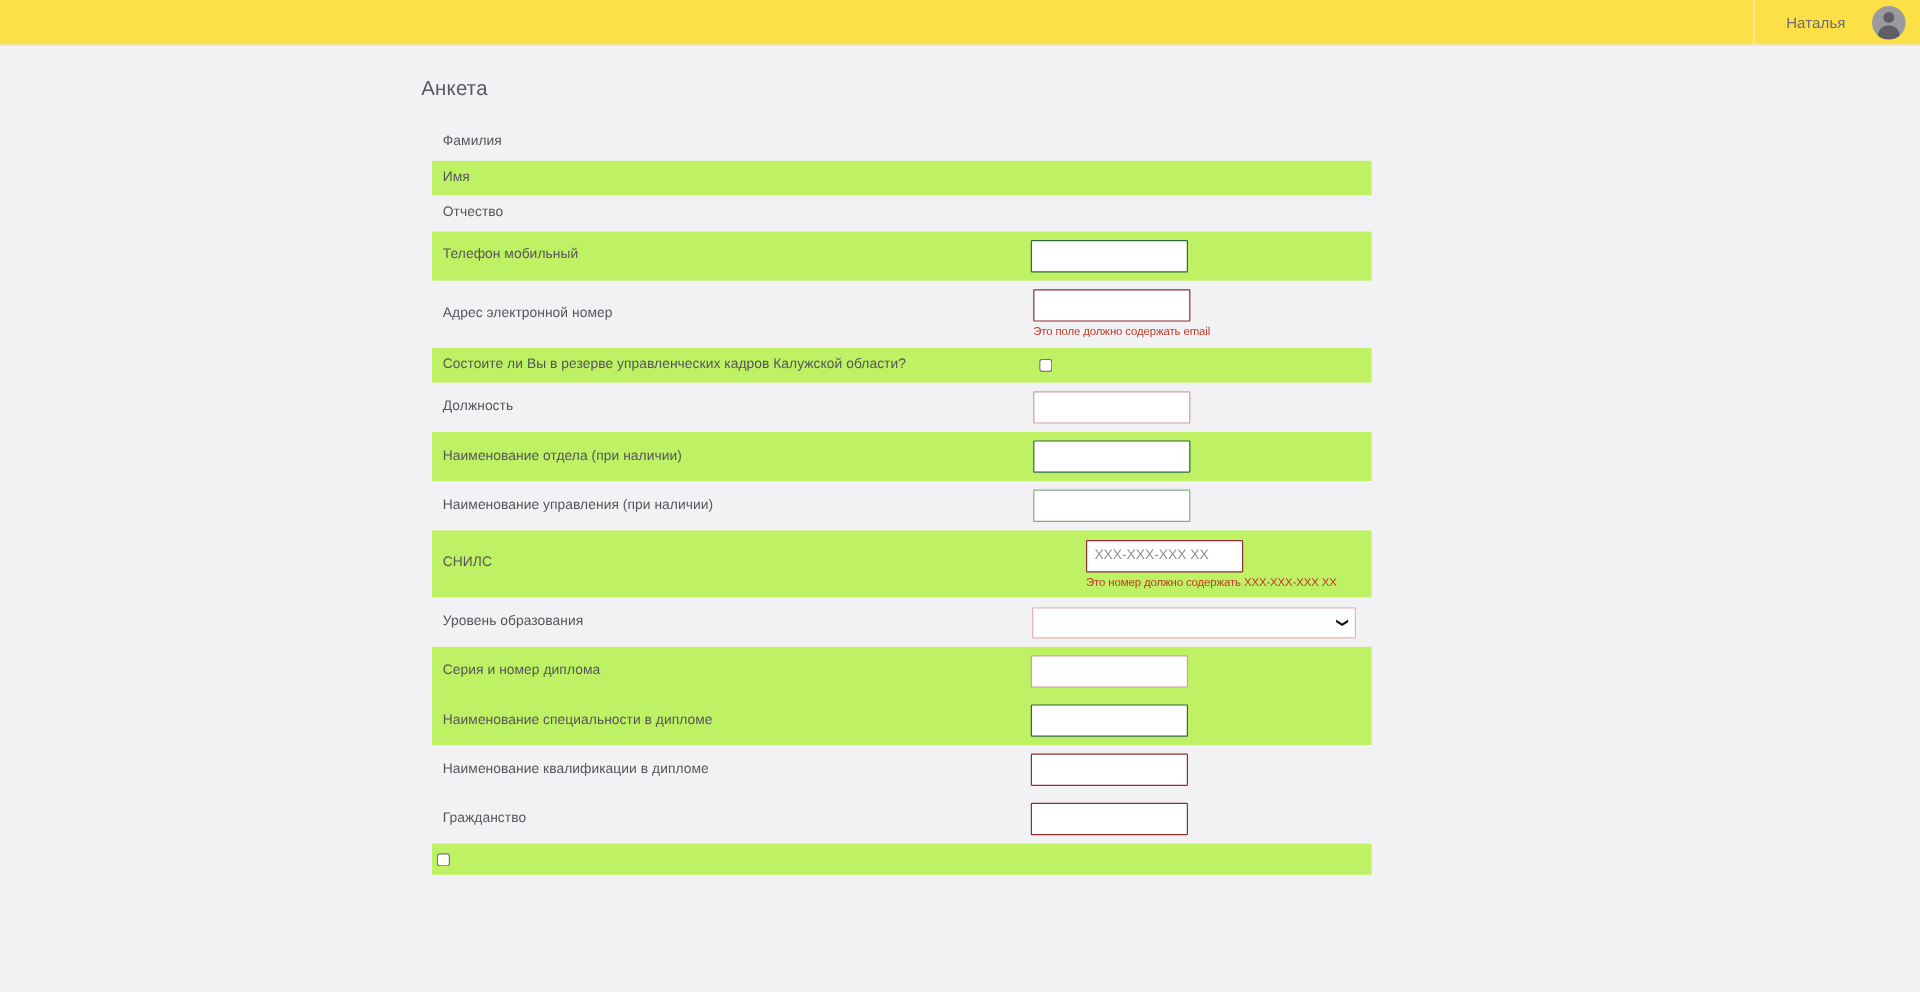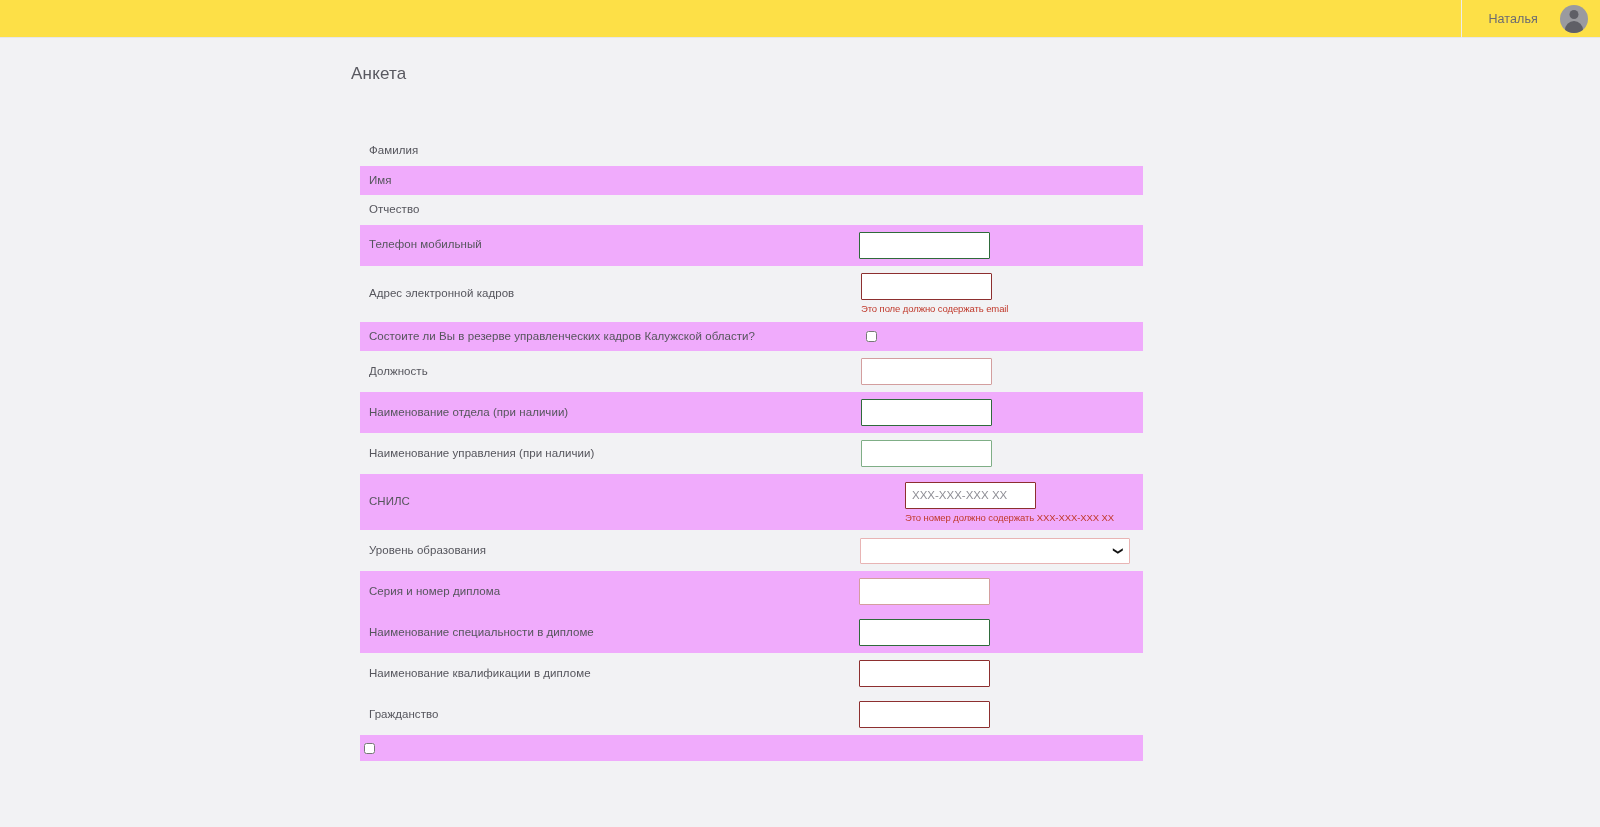--- a/index.html
+++ b/index.html
@@ -70,30 +70,29 @@
     color: #595960;
     font-weight: 400;
     letter-spacing: .2px;
   }
 
   .form-table {
     position: absolute;
     left: 360px;
     top: 66px;
     width: 783px;
-    margin-top: 32px;
   }
 
   .row {
     display: flex;
     align-items: stretch;
     min-height: 26px;
     background: #f2f2f4;
   }
-  .row.alt { background: #f0abfc; }
+  .row.alt { background: #bef264; }
 
   .row .label {
     flex: 0 0 500px;
     font-size: 11.5px;
     color: #55555c;
     padding: 7px 0 7px 9px;
     line-height: 1.35;
     letter-spacing: .05px;
     align-self: center;
   }
@@ -198,21 +197,21 @@
         <div class="label">Отчество</div>
         <div class="control"></div>
       </div>
       <div class="row alt" style="min-height: 41px;">
         <div class="label">Телефон мобильный</div>
         <div class="control" style="margin-left: -1px;">
           <input type="text" class="field green" style="">
         </div>
       </div>
       <div class="row" style="min-height: 56px;">
-        <div class="label">Адрес электронной кадров</div>
+        <div class="label">Адрес электронной номер</div>
         <div class="control" style="margin-left: 1px;">
           <input type="text" class="field red" style="">
           <div class="err">Это поле должно содержать email</div>
         </div>
       </div>
       <div class="row alt" style="min-height: 26px;">
         <div class="label">Состоите ли Вы в резерве управленческих кадров Калужской области?</div>
         <div class="control" style="margin-left: 6px;">
           <input type="checkbox" class="cb" style="">
         </div>

